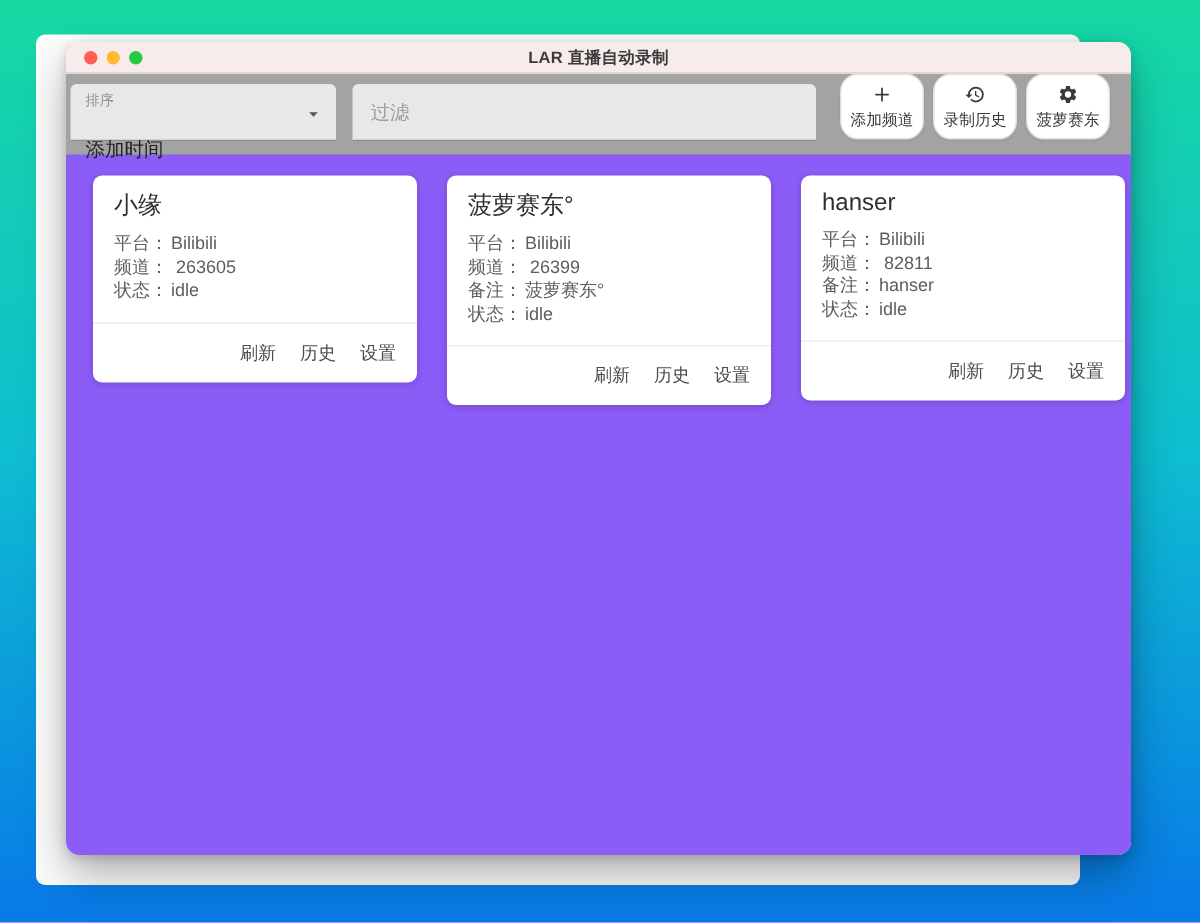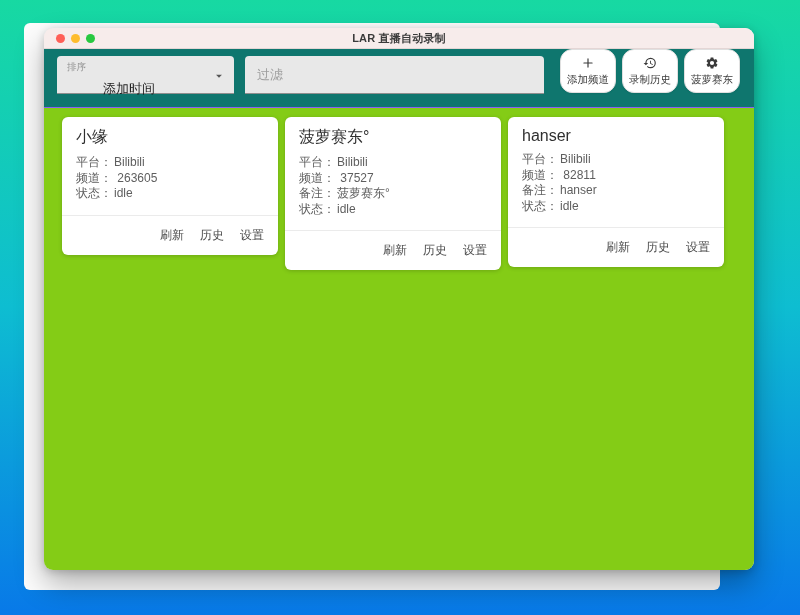--- a/index.html
+++ b/index.html
@@ -29,51 +29,51 @@
     display:flex;align-items:center;justify-content:center;
   }
   .lights{position:absolute;left:12px;top:0;height:100%;display:flex;align-items:center;gap:6px;}
   .light{width:9px;height:9px;border-radius:50%;display:inline-block;}
   .light.red{background:#ff5f57;}
   .light.yellow{background:#febc2e;}
   .light.green{background:#28c840;}
   .title{font-size:11px;font-weight:600;color:#3b3b3b;letter-spacing:.2px;}
   
   .toolbar{
-    flex:0 0 auto;height:59px;background:#0f766e;border-bottom:1px solid #8b5cf6;
-    display:flex;align-items:flex-start;padding:0 14px 0 13px;box-sizing:border-box;
+    flex:0 0 auto;height:59px;background:#a3a3a3;border-bottom:5px solid #8b5cf6;
+    display:flex;align-items:flex-start;padding:0 14px 0 3px;box-sizing:border-box;
   }
   .field{
     background:#e8e8e8;border:none;border-bottom:1px solid #8e8e8e;
     border-radius:4px 4px 0 0;height:38px;margin-top:7px;box-sizing:border-box;
   }
   .select{position:relative;width:177px;cursor:pointer;}
   .field-label{position:absolute;left:10px;top:5px;font-size:9.5px;color:#8f8f8f;}
-  .field-value{position:absolute;left:10px;top:24px;font-size:13px;color:#1f1f1f;margin-left:36px;}
+  .field-value{position:absolute;left:10px;top:35px;font-size:13px;color:#1f1f1f;}
   .chev{position:absolute;right:8px;top:13px;width:14px;height:14px;fill:#555;}
   .filter{
     flex:1 1 auto;margin-left:11px;margin-right:10px;
     font-size:13px;color:#1f1f1f;padding:0 12px;outline:none;
     font-family:"Liberation Sans","DejaVu Sans",sans-serif;
   }
   .filter::placeholder{color:#9e9e9e;opacity:1;}
   .tool-btn{
     width:56px;height:44px;margin-top:0;margin-left:6px;flex:0 0 auto;
     background:#fff;border:1px solid #e0e0e0;border-radius:12px;
     box-shadow:0 1px 2px rgba(0,0,0,.06);cursor:pointer;
     display:flex;flex-direction:column;align-items:center;justify-content:center;gap:2px;
     padding:0;font-family:inherit;
   }
   .tb-icon{height:15px;display:flex;align-items:center;justify-content:center;}
   .tb-icon svg{width:14px;height:14px;}
   .tb-label{font-size:10.5px;color:#3c3c3c;}
   
   .content{
-    flex:1 1 auto;background:#84cc16;padding:9px 18px;box-sizing:border-box;
-    display:flex;align-items:flex-start;gap:7px;
+    flex:1 1 auto;background:#8b5cf6;padding:9px 18px;box-sizing:border-box;
+    display:flex;align-items:flex-start;gap:20px;
   }
   .card{
     width:216px;flex:0 0 auto;background:#fff;border-radius:6px;
     box-shadow:0 1px 4px rgba(0,0,0,.18);overflow:hidden;
   }
   .card-body{padding:10px 14px 6px;}
   .card-title{font-size:16px;font-weight:500;color:#2f2f2f;margin:0 0 7px;}
   .row{font-size:12px;line-height:15.5px;color:#5e5e5e;}
   .row .val{margin-left:2px;white-space:pre;}
   .card-divider{height:1px;background:#ebebeb;margin-top:7px;}
@@ -152,21 +152,21 @@
             <button class="text-btn">刷新</button>
             <button class="text-btn">历史</button>
             <button class="text-btn">设置</button>
           </div>
         </div>
 
         <div class="card">
           <div class="card-body">
             <div class="card-title">菠萝赛东°</div>
             <div class="row"><span class="lab">平台：</span><span class="val">Bilibili</span></div>
-            <div class="row"><span class="lab">频道：</span><span class="val"> 37527</span></div>
+            <div class="row"><span class="lab">频道：</span><span class="val"> 26399</span></div>
             <div class="row"><span class="lab">备注：</span><span class="val">菠萝赛东°</span></div>
             <div class="row"><span class="lab">状态：</span><span class="val">idle</span></div>
           </div>
           <div class="card-divider"></div>
           <div class="card-footer">
             <button class="text-btn">刷新</button>
             <button class="text-btn">历史</button>
             <button class="text-btn">设置</button>
           </div>
         </div>

